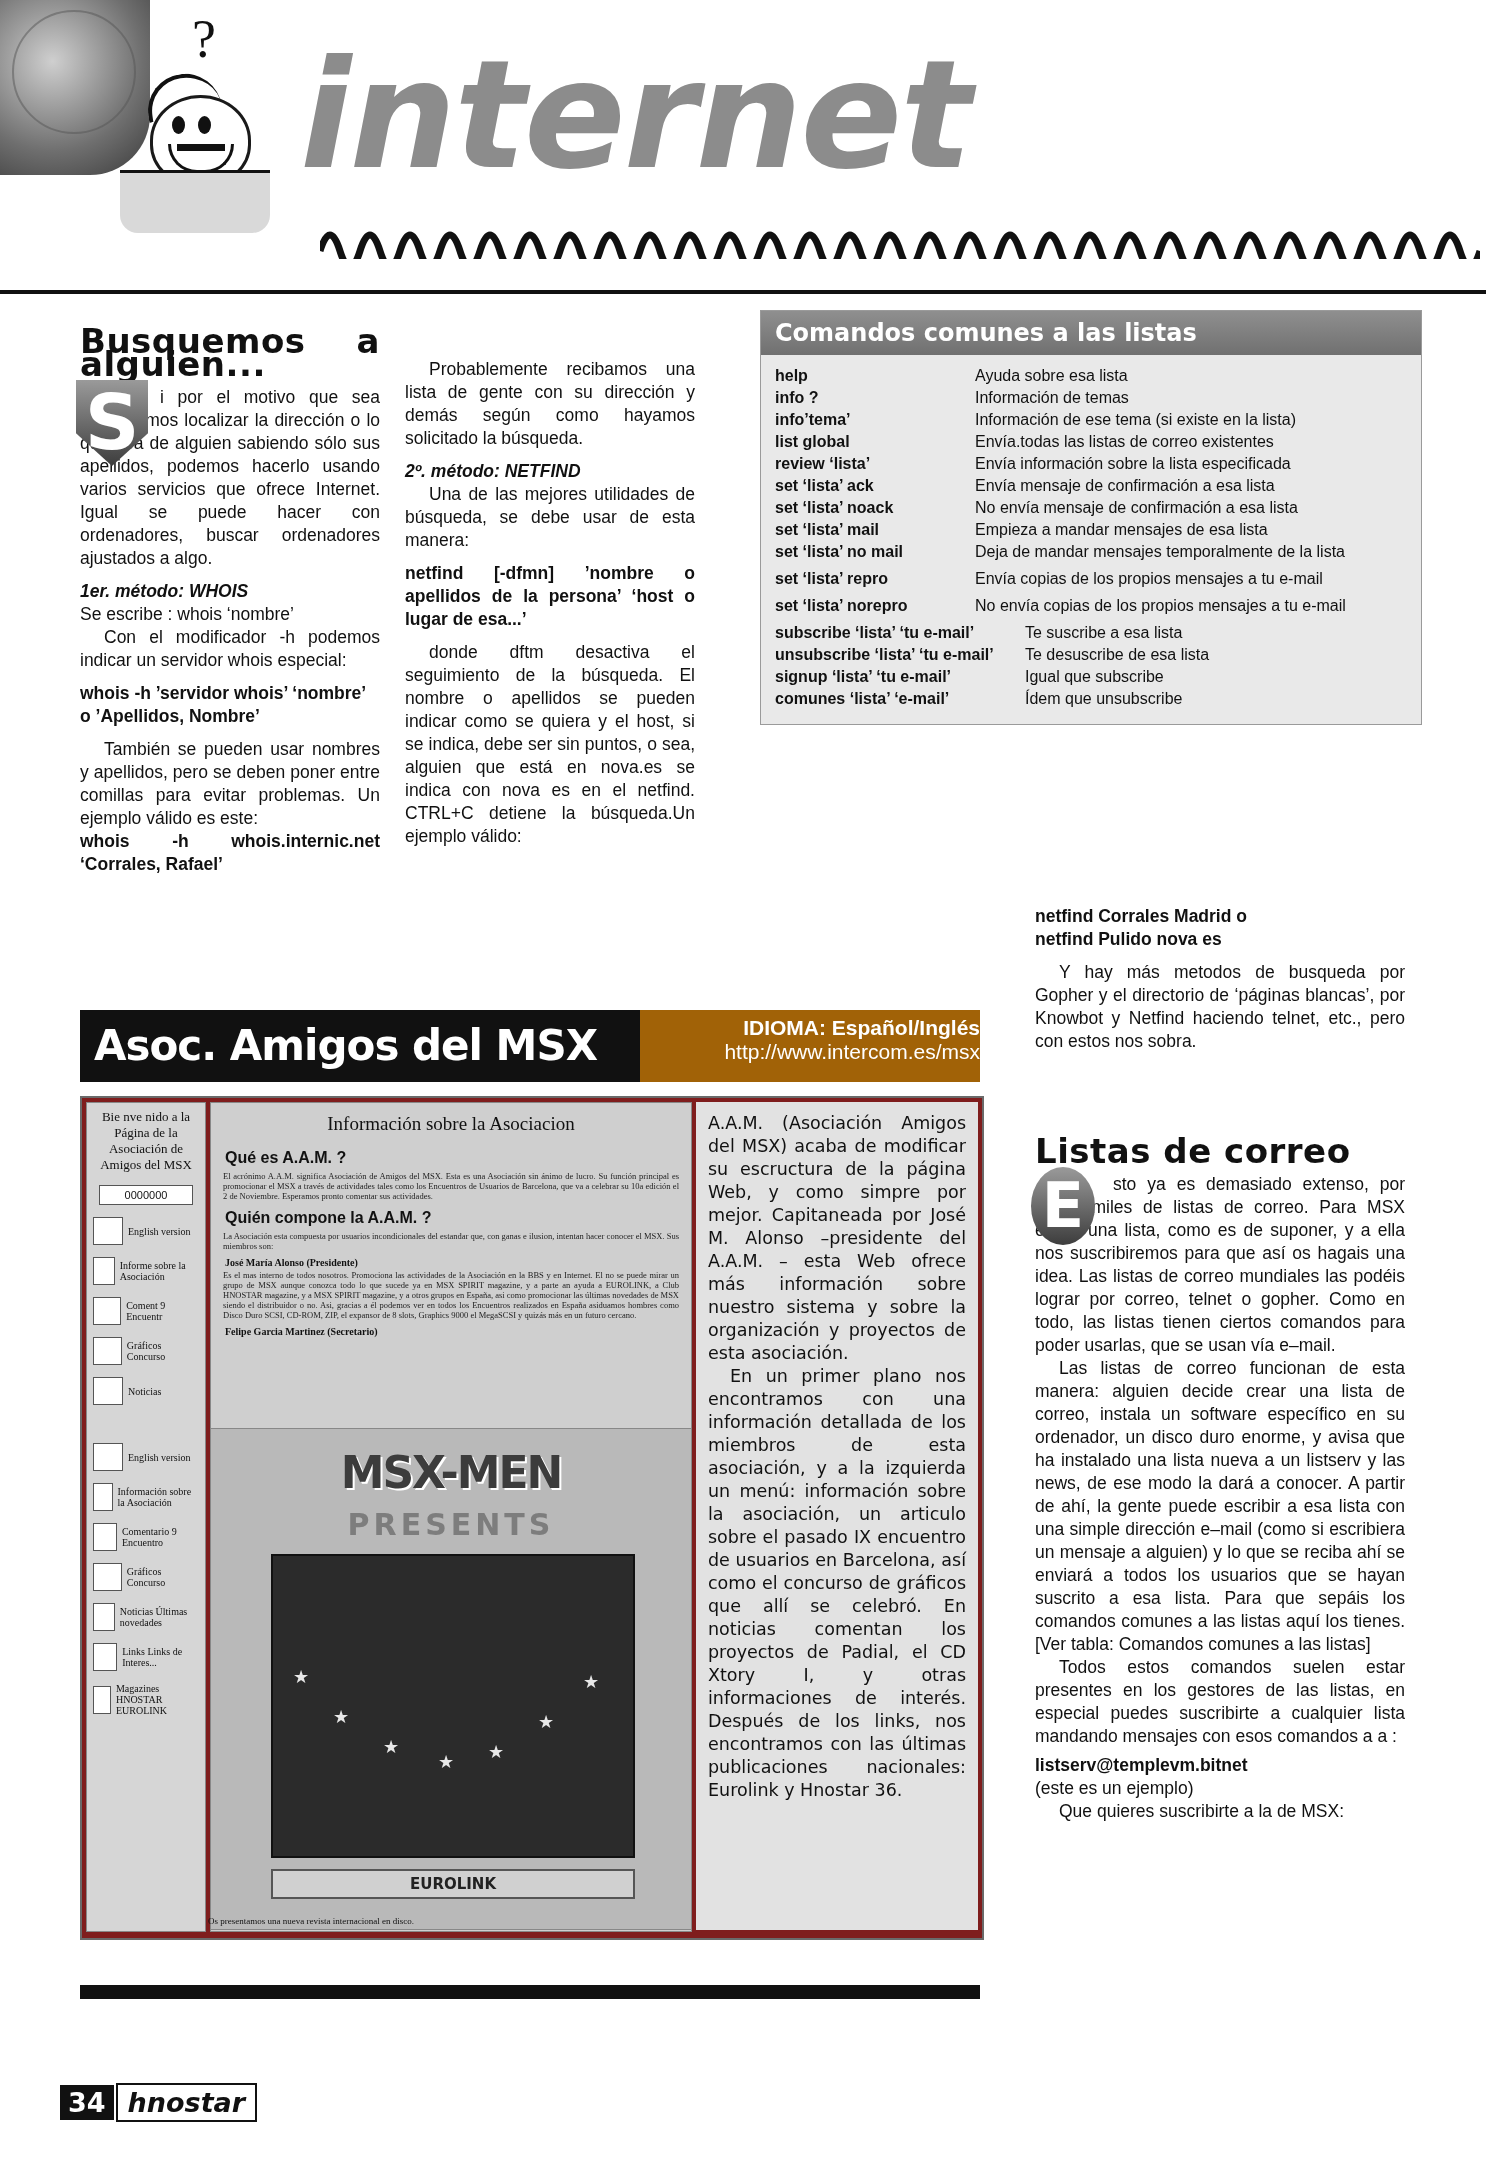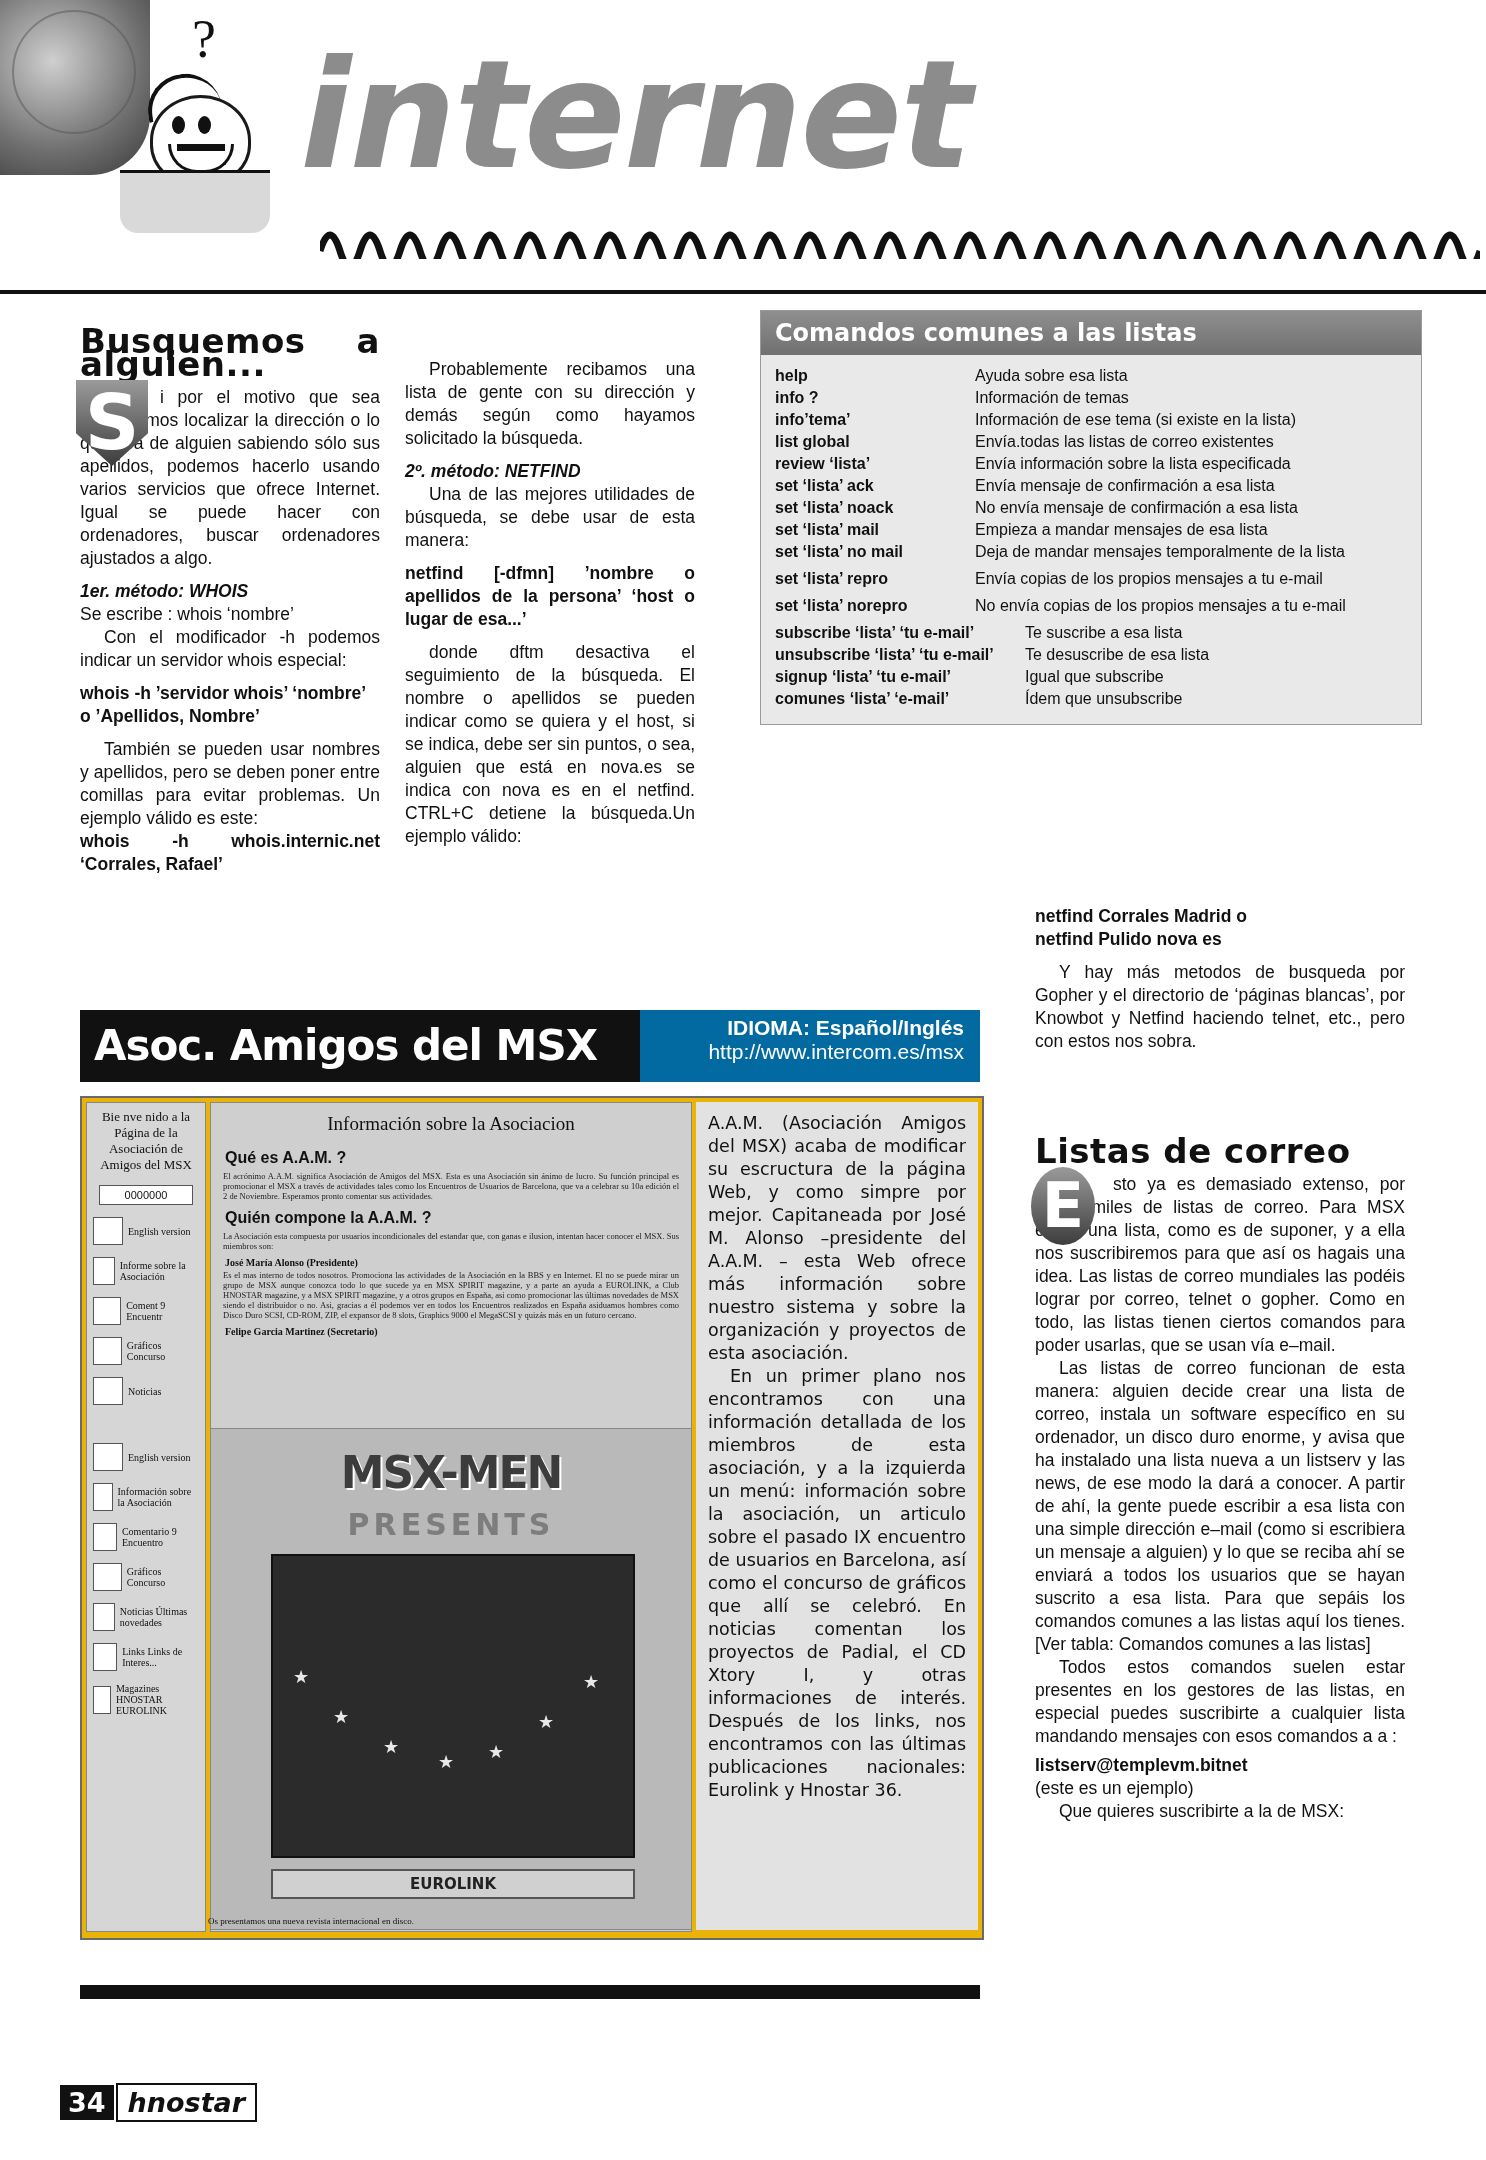--- a/index.html
+++ b/index.html
@@ -58,25 +58,25 @@
   .cmdrow{display:flex;font-size:16px;line-height:21px;margin-bottom:1px;}
   .cmdname{width:200px;font-weight:bold;flex:none;}
   .cmddesc{flex:1;}
   .cmdrow.gap{margin-top:6px;}
 
   
   .shot{position:absolute;left:80px;top:1010px;width:900px;height:950px;background:#fff;}
   .shot-title{position:absolute;left:0;top:0;width:560px;height:72px;background:#111;color:#fff;
      font-family:"DejaVu Sans",sans-serif;font-weight:bold;font-size:42px;line-height:72px;padding-left:14px;
      box-sizing:border-box;letter-spacing:-1px;}
-  .shot-lang{position:absolute;left:560px;top:0;width:340px;height:72px;background:#0369a1;color:#fff;
-     text-align:right;padding-right:16px;box-sizing:border-box;}
+  .shot-lang{position:absolute;left:560px;top:0;width:340px;height:72px;background:#a16207;color:#fff;
+     text-align:right;padding-right:0;box-sizing:border-box;}
   .shot-lang .l1{font-size:21px;font-weight:bold;margin-top:6px;}
   .shot-lang .l2{font-size:21px;}
-  .browser{position:absolute;left:0;top:86px;width:900px;height:840px;border:2px solid #6a6a6a;background:#eab308;}
+  .browser{position:absolute;left:0;top:86px;width:900px;height:840px;border:2px solid #6a6a6a;background:#7f1d1d;}
   .bz-left{position:absolute;left:4px;top:4px;width:118px;height:828px;background:#d6d6d6;border:1px solid #888;}
   .bz-main{position:absolute;left:128px;top:4px;width:480px;height:828px;background:#cfcfcf;border:1px solid #888;}
   .bz-right{position:absolute;left:614px;top:4px;width:282px;height:828px;background:#e2e2e2;}
   .bz-left .bl-ttl{font-size:13px;text-align:center;padding:6px 4px;line-height:16px;font-family:"Liberation Serif",serif;}
   .bz-left .bl-btn{margin:6px auto;width:92px;height:18px;background:#fff;border:1px solid #555;}
   .bz-item{display:flex;align-items:center;gap:5px;margin:12px 6px;}
   .bz-ic{width:28px;height:26px;background:#fff;border:1px solid #555;}
   .bz-tx{font-size:10px;line-height:11px;font-family:"Liberation Serif",serif;}
   .bm-h{font-family:"Liberation Serif",serif;font-size:19px;text-align:center;padding:10px 0 6px;}
   .bm-sh{font-family:Liberation Sans, sans-serif;font-size:16px;font-weight:bold;padding:8px 0 4px 14px;}

